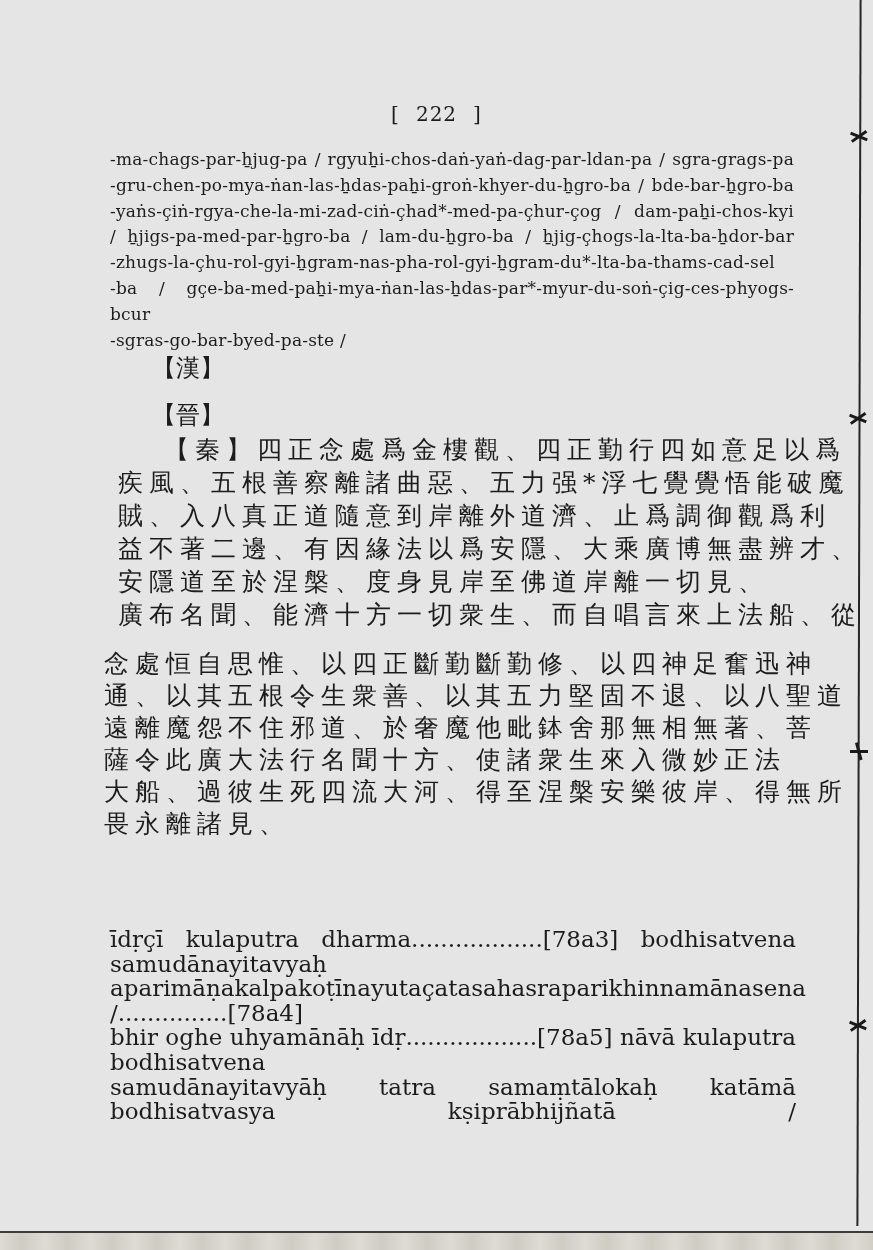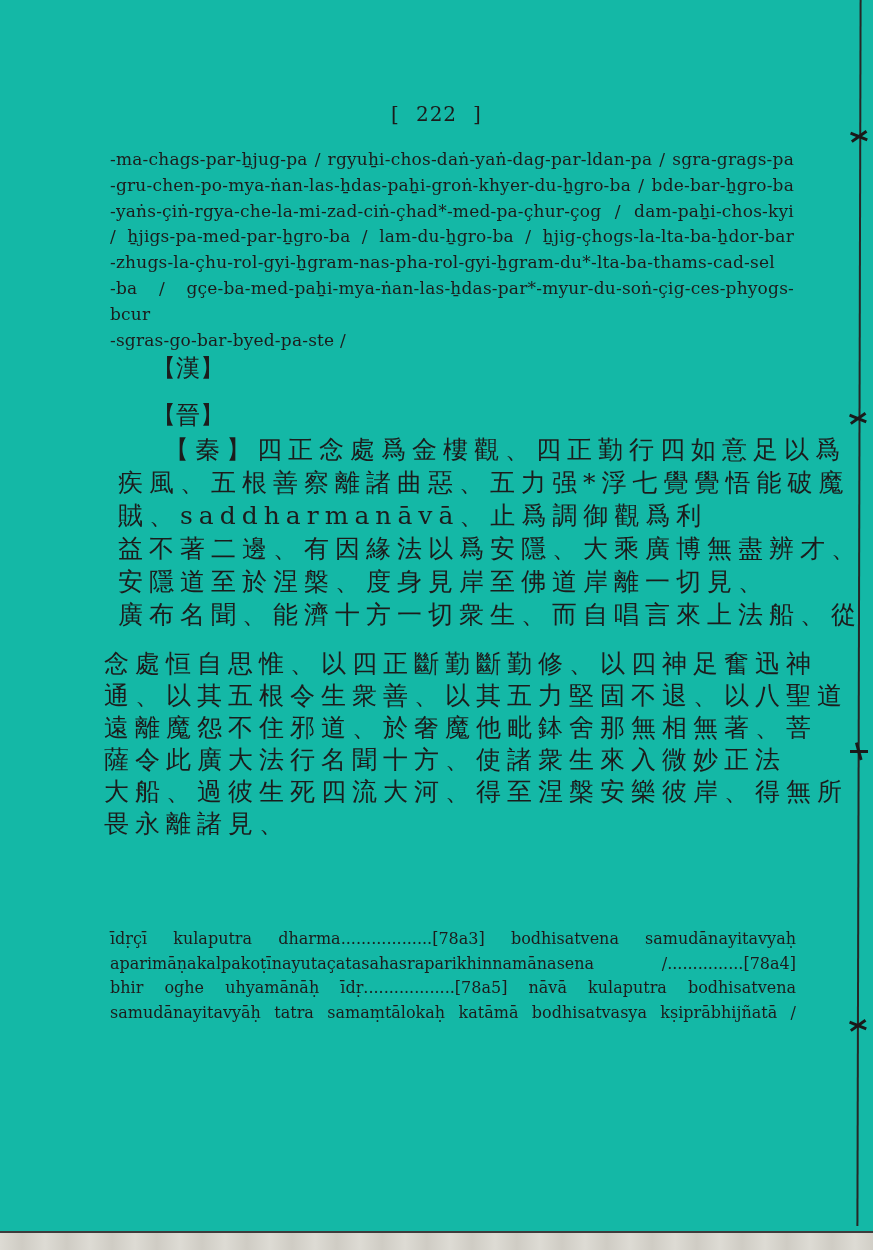--- a/index.html
+++ b/index.html
@@ -4,21 +4,21 @@
 <style>
   html, body {
     margin: 0;
     padding: 0;
     background: #ffffff;
   }
   .page {
     position: relative;
     width: 873px;
     height: 1250px;
-    background: #14b8a6;
+    background: #e5e5e5;
     font-family: "DejaVu Serif", serif;
     color: #1c1c1c;
     overflow: hidden;
   }
 
   
   .pagenum {
     position: absolute;
     top: 102px;
     left: 0;
@@ -80,21 +80,21 @@
     font-size: 22px;
     letter-spacing: 2px;
   }
 
   
   .sanskrit {
     position: absolute;
     left: 110px;
     top: 927px;
     width: 686px;
-    font-size: 16px;
+    font-size: 23px;
     line-height: 24.6px;
   }
   .sanskrit .sl { text-align: justify; text-align-last: justify; }
 
   
   .scan-line-right {
     position: absolute;
     top: 0;
     right: 13px;
     width: 2px;
@@ -160,21 +160,21 @@
     <div class="tl">-ba / gçe-ba-med-paẖi-mya-ṅan-las-ẖdas-par*-myur-du-soṅ-çig-ces-phyogs-bcur</div>
     <div class="tl last">-sgras-go-bar-byed-pa-ste /</div>
   </div>
 
   <div class="cn-label lbl-han">【漢】</div>
   <div class="cn-label lbl-jin">【晉】</div>
 
   <div class="cn-block blk-qin">
     <div class="cl first">【秦】四正念處爲金樓觀、四正勤行四如意足以爲</div>
     <div class="cl">疾風、五根善察離諸曲惡、五力强*浮七覺覺悟能破魔</div>
-    <div class="cl">賊、saddharmanāvā、止爲調御觀爲利</div>
+    <div class="cl">賊、入八真正道隨意到岸離外道濟、止爲調御觀爲利</div>
     <div class="cl">益不著二邊、有因緣法以爲安隱、大乘廣博無盡辨才、</div>
     <div class="cl">安隱道至於涅槃、度身見岸至佛道岸離一切見、</div>
     <div class="cl">廣布名聞、能濟十方一切衆生、而自唱言來上法船、從</div>
   </div>
 
   <div class="cn-block blk-song">
     <div class="cl">念處恒自思惟、以四正斷勤斷勤修、以四神足奮迅神</div>
     <div class="cl">通、以其五根令生衆善、以其五力堅固不退、以八聖道</div>
     <div class="cl">遠離魔怨不住邪道、於奢魔他毗鉢舍那無相無著、菩</div>
     <div class="cl">薩令此廣大法行名聞十方、使諸衆生來入微妙正法</div>

